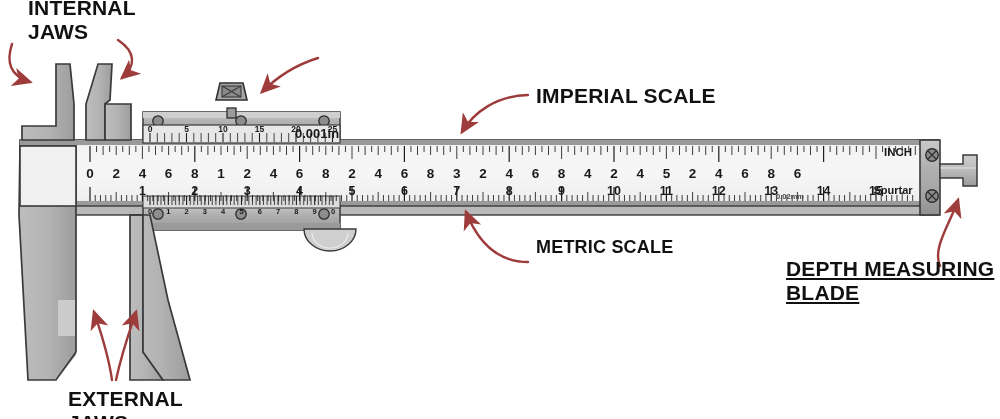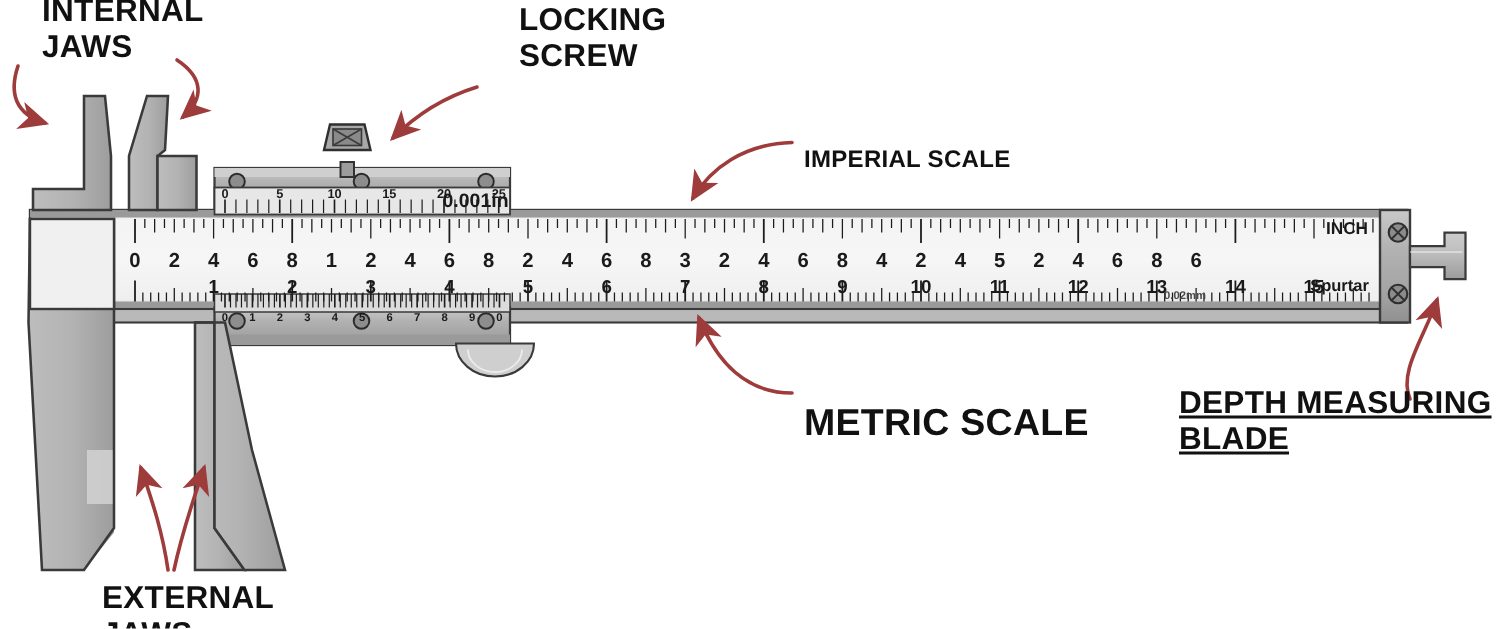--- a/index.html
+++ b/index.html
@@ -565,22 +565,20 @@
         <text x="314.70000000000005" y="214" font-size="7.5" font-family="&quot;Liberation Sans&quot;,sans-serif" font-weight="700" fill="#1a1a1a" text-anchor="middle">9</text>
         <text x="333" y="214" font-size="7.5" font-family="&quot;Liberation Sans&quot;,sans-serif" font-weight="700" fill="#1a1a1a" text-anchor="middle">0</text>
         <text x="898" y="156" font-size="11.5" font-weight="700" font-family="&quot;Liberation Sans&quot;,sans-serif" fill="#1a1a1a" text-anchor="middle">INCH</text>
         <text x="893" y="194" font-size="11" font-weight="700" font-family="&quot;Liberation Sans&quot;,sans-serif" fill="#1a1a1a" text-anchor="middle">Spurtar</text>
         <text x="790" y="199" font-size="7.5" font-weight="700" font-family="&quot;Liberation Sans&quot;,sans-serif" fill="#4a4a4a" text-anchor="middle">0.02mm</text>
       </g>
 </svg>
 
 <div class="lbl" style="left:28px;top:-4px;font-size:21px;">INTERNAL
 JAWS</div>
-<div class="lbl" style="left:346px;top:2px;font-size:21px;">LOCKING
-SCREW</div>
-<div class="lbl" style="left:536px;top:84px;font-size:16px;margin-top:14px;">IMPERIAL SCALE</div>
-<div class="lbl" style="left:536px;top:268px;font-size:25px;">METRIC SCALE</div>
+<div class="lbl" style="left:536px;top:84px;font-size:21px;">IMPERIAL SCALE</div>
+<div class="lbl" style="left:536px;top:237px;font-size:18px;">METRIC SCALE</div>
 <div class="lbl" style="left:786px;top:257px;font-size:21px;text-decoration:underline;">DEPTH MEASURING
 BLADE</div>
 <div class="lbl" style="left:68px;top:387px;font-size:21px;">EXTERNAL
 JAWS</div>
 
 </div>
 
 </body></html>

